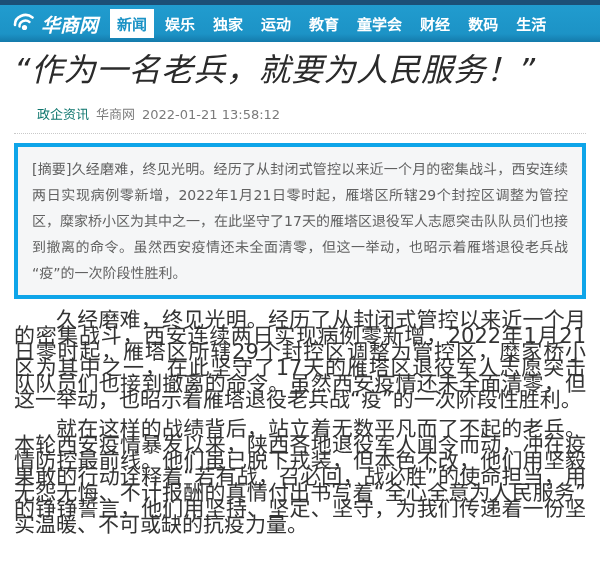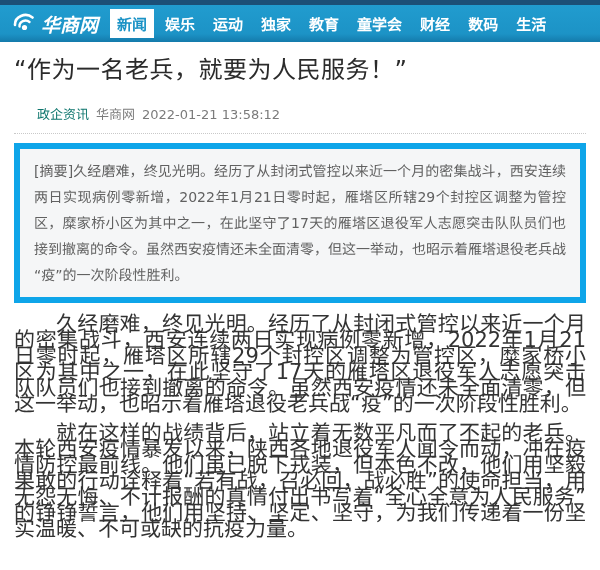--- a/index.html
+++ b/index.html
@@ -30,35 +30,35 @@
     display: flex; align-items: center;
     padding: 0 7px; margin: 4px 2px;
     color: #fff; font-size: 15px; font-weight: bold;
     cursor: pointer; flex: 0 0 auto;
   }
   .nav-item.active { background: #fff; color: #1b93c6; }
 
   
   .content { padding: 10px 14px 0; }
   .article-title {
-    font-size: 24px; line-height: 37px; font-weight: 400;
-    color: #2b2b2b; letter-spacing: 0.5px;
+    font-size: 32px; line-height: 37px; font-weight: 400;
+    color: #2b2b2b; letter-spacing: 0.5px; font-style: italic;
   }
   .byline {
     margin-top: 15px; padding-bottom: 10px;
     border-bottom: 1px dotted #c9c9c9;
     font-size: 13px; color: #7b7b7b;
   }
   .byline .category { color: #0f766e; margin-right: 7px; text-decoration: none; cursor: pointer; margin-left: 23px; }
   .byline .source { margin-right: 7px; }
 
   .abstract-box {
     margin-top: 9px;
     background: #f5f6f7;
-    border: 6px solid #0ea5e9;
+    border: 4px solid #0ea5e9;
     padding: 9px 14px;
     font-size: 14px; line-height: 26px; color: #616161;
     text-align: justify;
   }
 
   .body-paragraph {
     margin-top: 13px;
     font-size: 21px; line-height: 16px; color: #333;
     text-indent: 2em; text-align: justify;
   }
@@ -80,24 +80,24 @@
     <span>华商网</span>
   </div>
   <div class="nav-items">
       <div class="nav-item active">
     <span>新闻</span>
   </div>
       <div class="nav-item">
     <span>娱乐</span>
   </div>
       <div class="nav-item">
-    <span>运动</span>
+    <span>独家</span>
   </div>
       <div class="nav-item">
-    <span>独家</span>
+    <span>运动</span>
   </div>
       <div class="nav-item">
     <span>教育</span>
   </div>
       <div class="nav-item">
     <span>童学会</span>
   </div>
       <div class="nav-item">
     <span>财经</span>
   </div>

